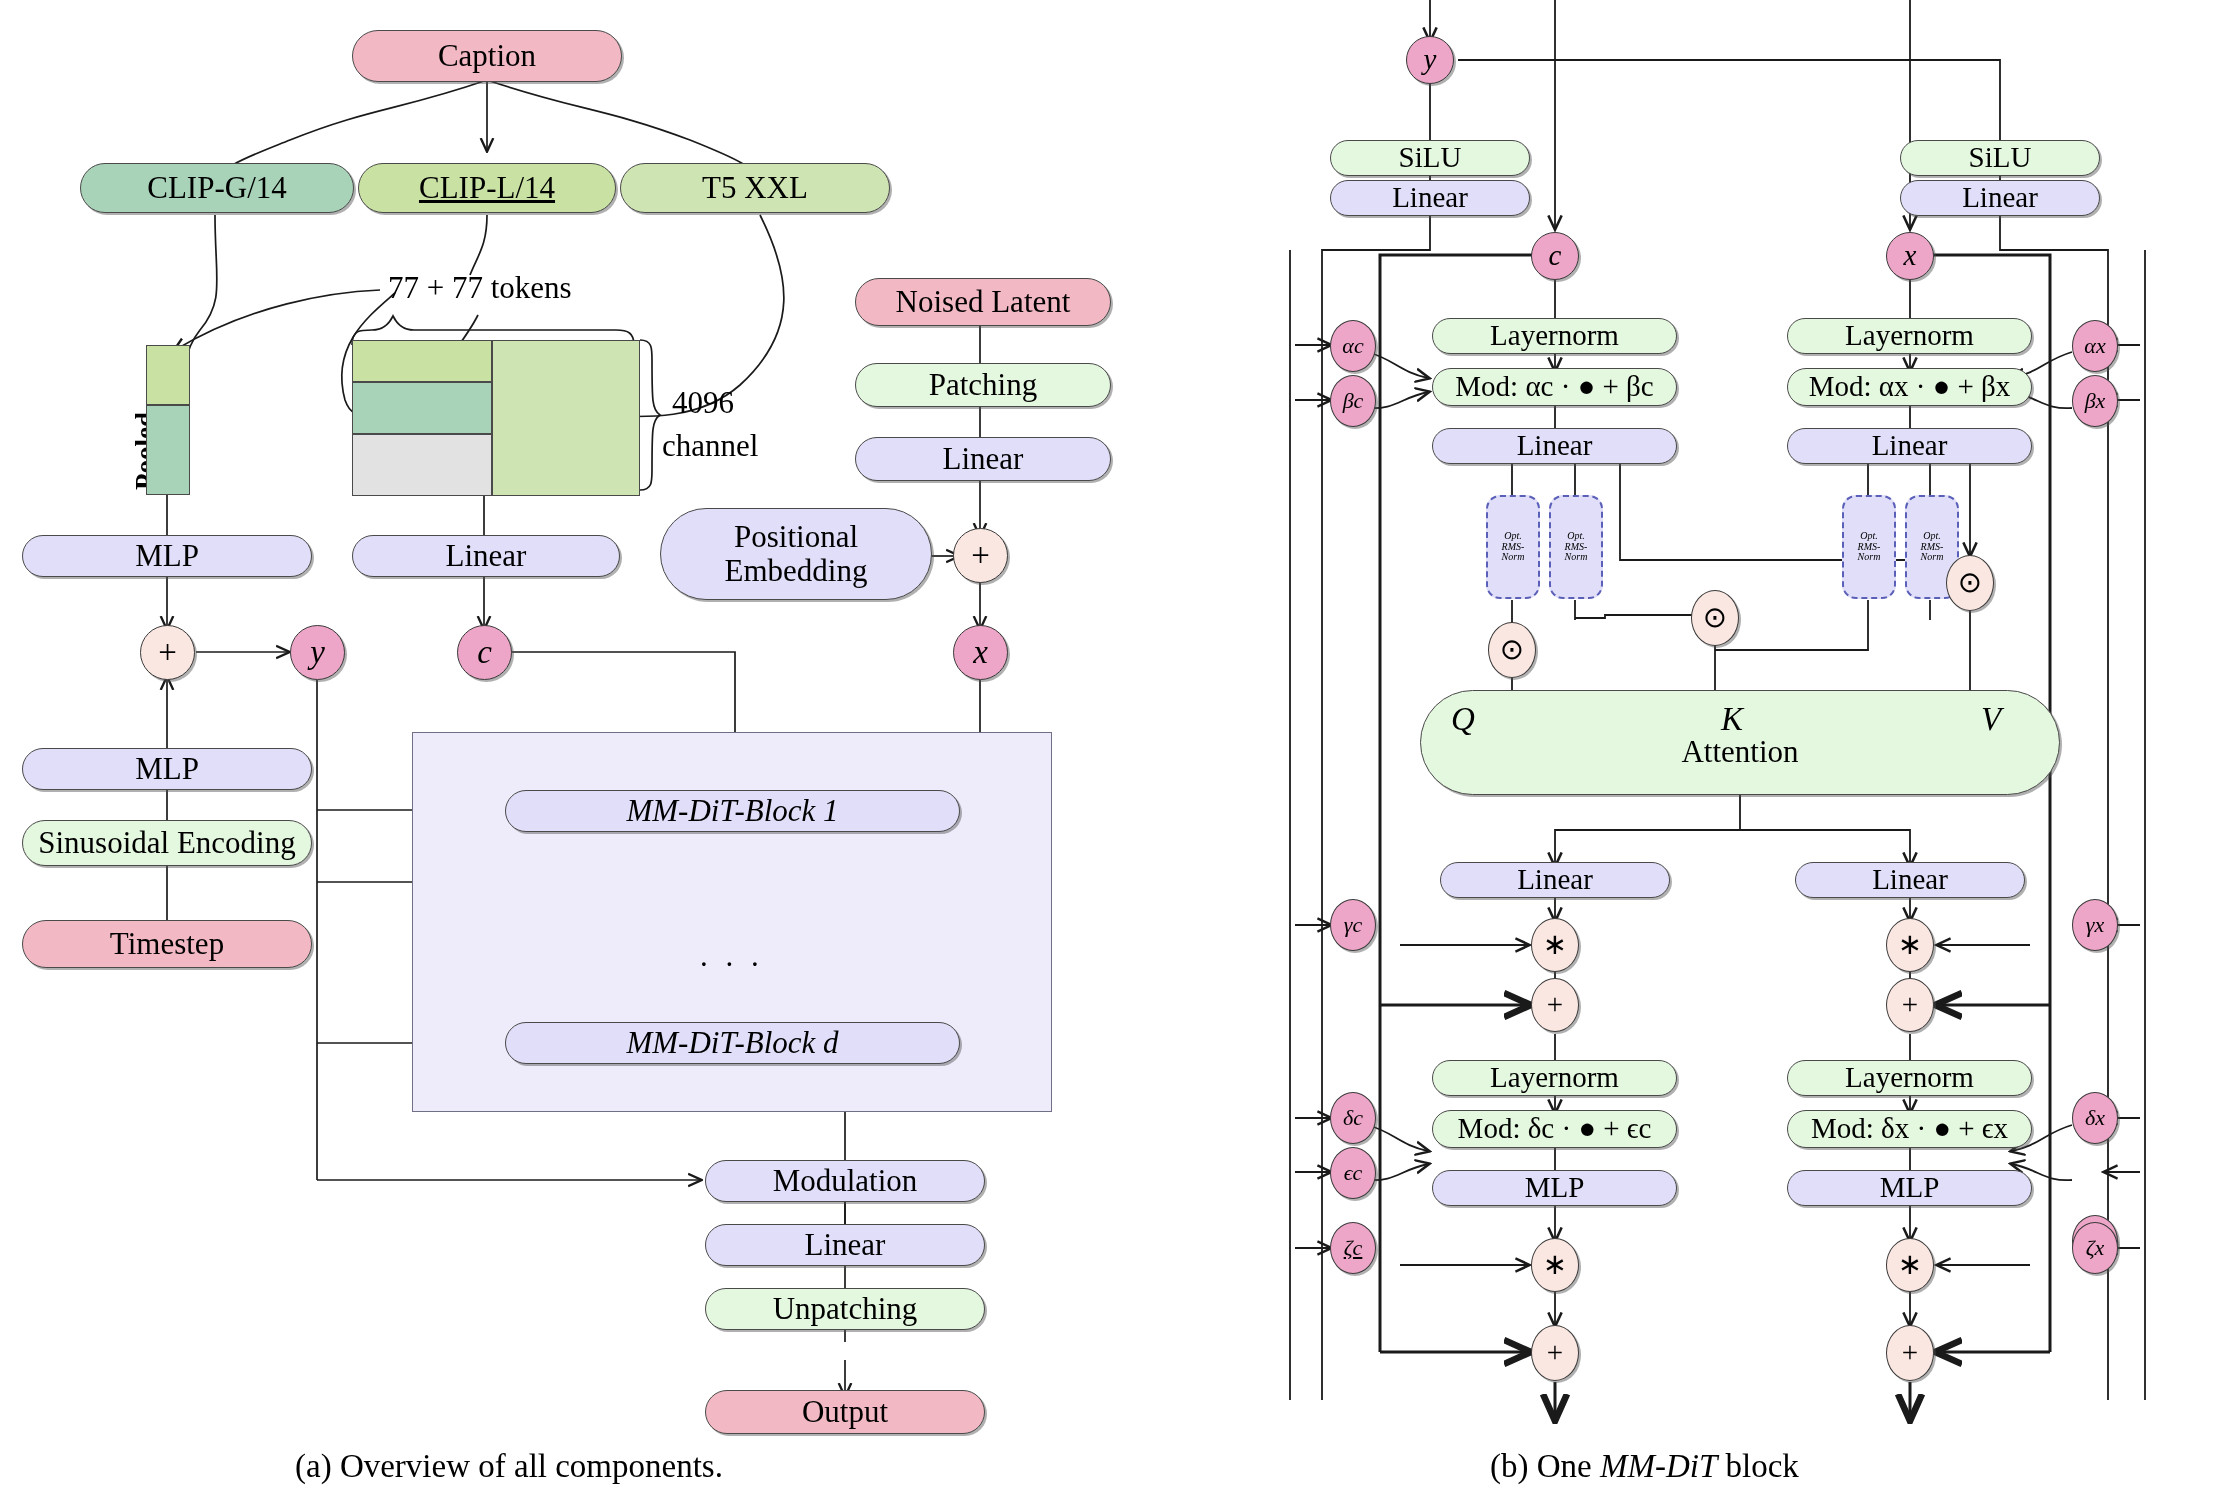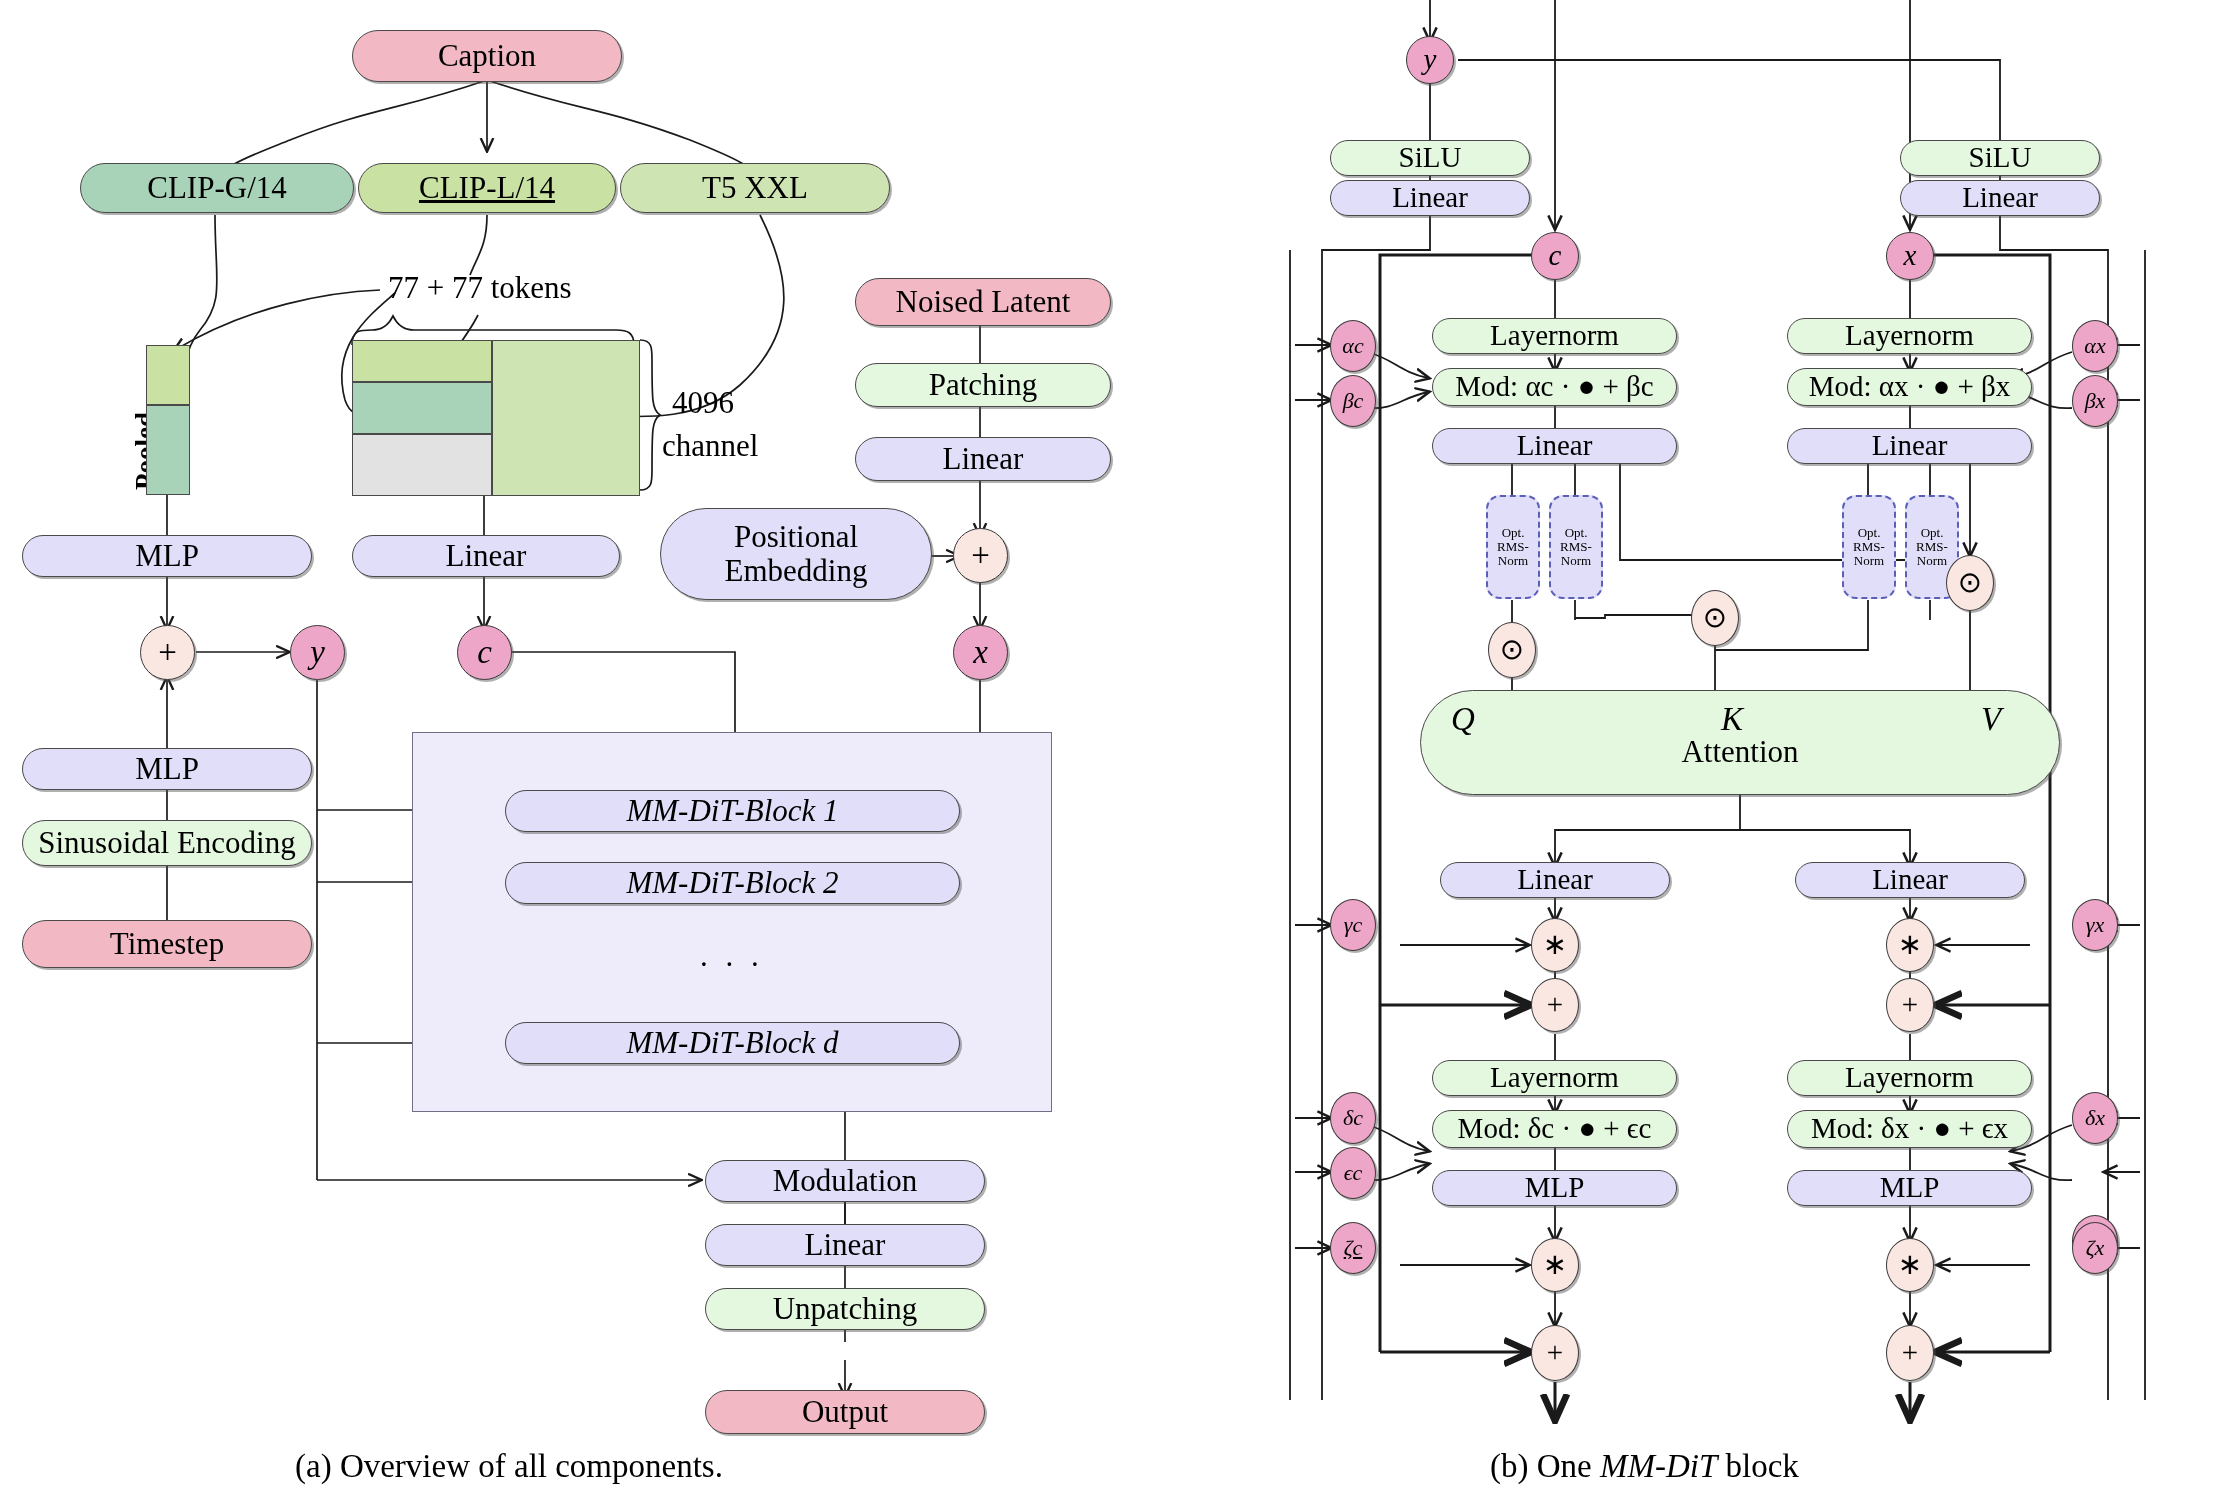--- a/index.html
+++ b/index.html
@@ -16,21 +16,21 @@
   .green3{background:#cfe4b3;}
   .lgreen{background:#e4f7df;}
   .lilac{background:#e0def8;}
   .magenta{background:#eea6c8;border:1.6px solid #3a3a3a;}
   .peach{background:#fbe7e2;border:1.6px solid #3a3a3a;}
   .ell{border-radius:50%;}
   .txt{position:absolute;white-space:nowrap;}
   .f-cap{font-size:31px;}
   .f-med{font-size:29px;}
   .f-sm{font-size:22px;}
-  .f-xs{font-size:13px;line-height:1.08;}
+  .f-xs{font-size:10px;line-height:1.08;font-style:italic;}
   .f-big{font-size:33px;}
   .f-ital{font-style:italic;}
   .sym{font-style:italic;font-family:"Liberation Serif",serif;}
   .dashed{border:2px dashed #5a5fb8 !important;box-shadow:none;border-radius:14px;background:#e0def8;}
   .matbox{position:absolute;border:1.6px solid #4a4a4a;box-sizing:border-box;}
   .vlabel{position:absolute;transform:rotate(-90deg);transform-origin:left top;font-weight:bold;font-size:27px;}
   .panelbox{position:absolute;background:#eeecfb;border:1.6px solid #6f6f85;box-sizing:border-box;}
   .caption{position:absolute;font-size:33px;}
 </style>
 </head>
@@ -256,23 +256,20 @@
     <span class="f-cap">Positional</span>
     <span class="f-cap">Embedding</span>
   </div>
   <div class="node ell peach f-big" style="left:953px;top:528px;width:55px;height:55px;">+</div>
   <div class="node ell magenta f-big sym" style="left:953px;top:625px;width:55px;height:55px;">x</div>
 
   <div class="panelbox" style="left:412px;top:732px;width:640px;height:380px;"></div>
   <div class="node rounded lilac f-cap" style="left:505px;top:790px;width:455px;height:42px;">
     <span class="f-ital">MM-DiT-Block 1</span>
   </div>
-  <div class="node rounded lilac f-cap" style="left:505px;top:862px;width:455px;height:42px;">
-    <span class="f-ital">MM-DiT-Block 2</span>
-  </div>
   <div class="txt f-cap" style="left:700px;top:938px;letter-spacing:5px;">. . .</div>
   <div class="node rounded lilac f-cap" style="left:505px;top:1022px;width:455px;height:42px;">
     <span class="f-ital">MM-DiT-Block d</span>
   </div>
 
   <div class="node rounded lilac f-cap" style="left:705px;top:1160px;width:280px;height:42px;">Modulation</div>
   <div class="node rounded lilac f-cap" style="left:705px;top:1224px;width:280px;height:42px;">Linear</div>
   <div class="node rounded lgreen f-cap" style="left:705px;top:1288px;width:280px;height:42px;">Unpatching</div>
   <div class="node rounded pink f-cap" style="left:705px;top:1390px;width:280px;height:44px;">Output</div>
 

